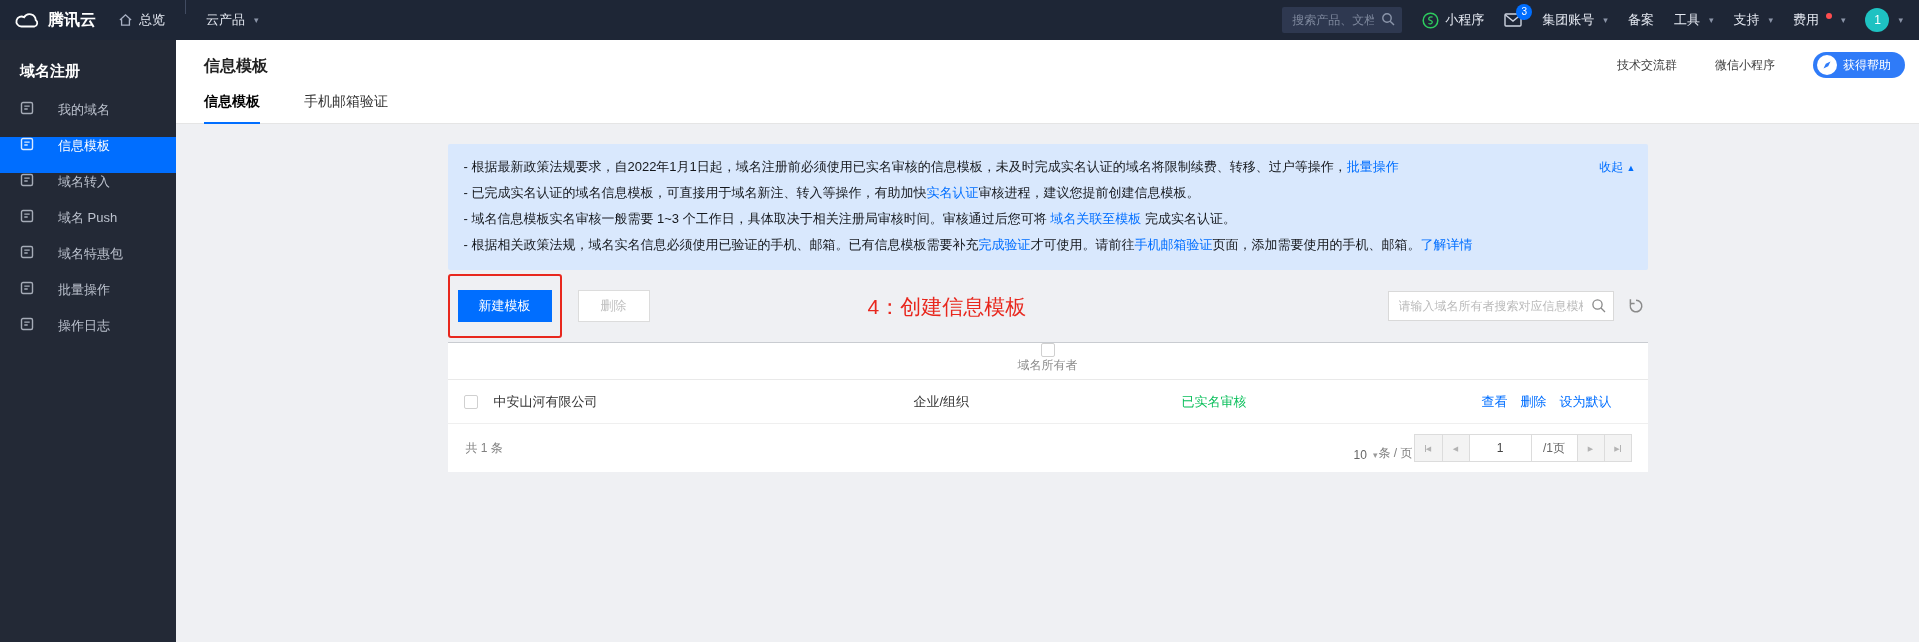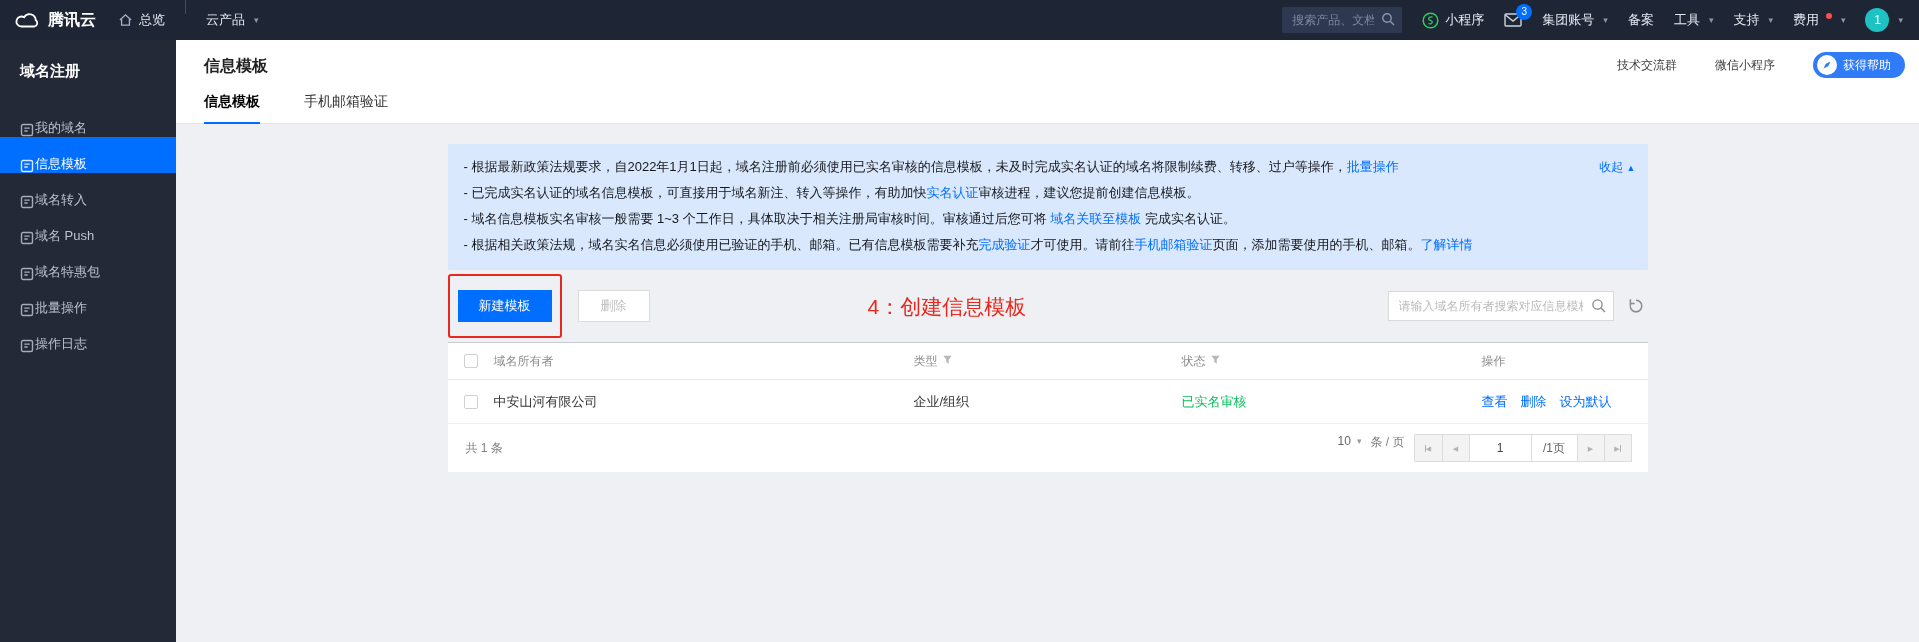--- a/index.html
+++ b/index.html
@@ -26,21 +26,21 @@
   .mail-wrap{position:relative;}
   .badge{position:absolute; top:-9px; right:-10px; min-width:16px; height:16px; border-radius:8px;
     background:var(--accent); color:#fff; font-size:10px; line-height:16px; text-align:center; padding:0 3px;}
   .dot{display:inline-block; width:6px; height:6px; border-radius:50%; background:#ff4d4f; margin:-8px 0 0 1px; vertical-align:top;}
   .avatar{width:24px; height:24px; border-radius:50%; background:#1ec2c2; color:#fff; font-size:12px;
     display:flex; align-items:center; justify-content:center;}
   
   .body-row{display:flex; height:602px;}
   .sidebar{width:176px; flex-shrink:0; background:var(--sidebar); color:#bcc2ce;}
   .side-title{padding:22px 0 20px 20px; font-size:15px; font-weight:bold; color:#fff;}
-  .side-item{height:36px; display:flex; align-items:flex-end; gap:1px; padding-left:20px; font-size:13px; cursor:pointer;}
+  .side-item{height:36px; display:flex; align-items:flex-start; gap:24px; padding-left:20px; font-size:13px; cursor:pointer;}
   .side-item.active{background:var(--accent); color:#fff;}
   .side-icon{display:flex; opacity:.85;}
   .main{flex:1; min-width:0; display:flex; flex-direction:column;}
   
   .page-head{background:#fff; position:relative;}
   .page-title{padding:16px 0 0 28px; font-size:16px; font-weight:bold; color:#222;}
   .head-right{position:absolute; top:12px; right:14px; display:flex; align-items:center; gap:38px;}
   .quick-link{font-size:12px; color:#3c3c3c; cursor:pointer;}
   .help-btn{display:flex; align-items:center; gap:6px; background:#2f7bf8; color:#fff; font-size:12px;
     border:none; border-radius:14px; padding:3px 14px 3px 4px; cursor:pointer; font-family:inherit;}
@@ -67,34 +67,34 @@
   .search-wrap{margin-left:auto; display:flex; align-items:center;}
   .tpl-search{position:relative;}
   .tpl-search input{width:226px; height:30px; border:1px solid #d9d9d9; background:#fff; font-size:12px;
     padding:0 30px 0 10px; color:#333; outline:none; font-family:inherit;}
   .tpl-search input::placeholder{color:#bbb;}
   .tpl-search .mag{position:absolute; right:8px; top:7px;}
   .refresh{margin-left:10px; background:none; border:none; cursor:pointer; display:flex; padding:4px;}
   
   .tbl{margin-top:12px; background:#fff;}
   .thead{display:flex; align-items:center; height:38px; border-top:1px solid #c9ccd1;
-    border-bottom:1px solid #e9e9e9; color:#8c8c8c; font-size:12px;}
+    border-bottom:1px solid #e9e9e9; color:#8c8c8c; font-size:12px;flex-direction:column;}
   .trow{display:flex; align-items:center; height:44px; border-bottom:1px solid #efefef; font-size:13px; color:#333;}
   .col-check{width:46px; padding-left:16px; display:flex;}
   .col-owner{flex:0 0 420px;}
   .col-type{flex:0 0 268px;}
   .col-status{flex:0 0 300px;}
   .col-ops{flex:1;}
   .cbx{width:14px; height:14px; border:1px solid #d0d0d0; border-radius:2px; background:#fff; cursor:pointer;}
   .th-label{display:inline-flex; align-items:center; gap:4px;}
   .op-link{color:var(--accent); cursor:pointer; margin-right:13px;}
   
   .pager{display:flex; align-items:center; height:48px; padding:0 16px 0 18px; background:#fff;
     color:#808080; font-size:12px;}
-  .pager-right{margin-left:auto; display:flex; align-items:flex-start; gap:9px;}
+  .pager-right{margin-left:auto; display:flex; align-items:flex-end; gap:1px;}
   .psize{display:flex; align-items:center; gap:3px; cursor:pointer; color:#666;}
   .pager-group{display:flex; border:1px solid #dcdcdc; height:28px;}
   .pg-cell{display:flex; align-items:center; justify-content:center; border-left:1px solid #dcdcdc; height:100%;}
   .pg-cell:first-child{border-left:none;}
   .pg-btn{width:27px; background:#f3f3f3; color:#b3b3b3; cursor:pointer; font-size:7px;}
   .pg-input{width:62px; background:#fff; color:#444; font-size:12px;}
   .pg-total{width:46px; background:#fff; color:#666; font-size:12px;}
   .bar{width:1px; height:7px; background:#b3b3b3; display:inline-block;}
   .tri{font-size:7px; line-height:1;}
 </style>

